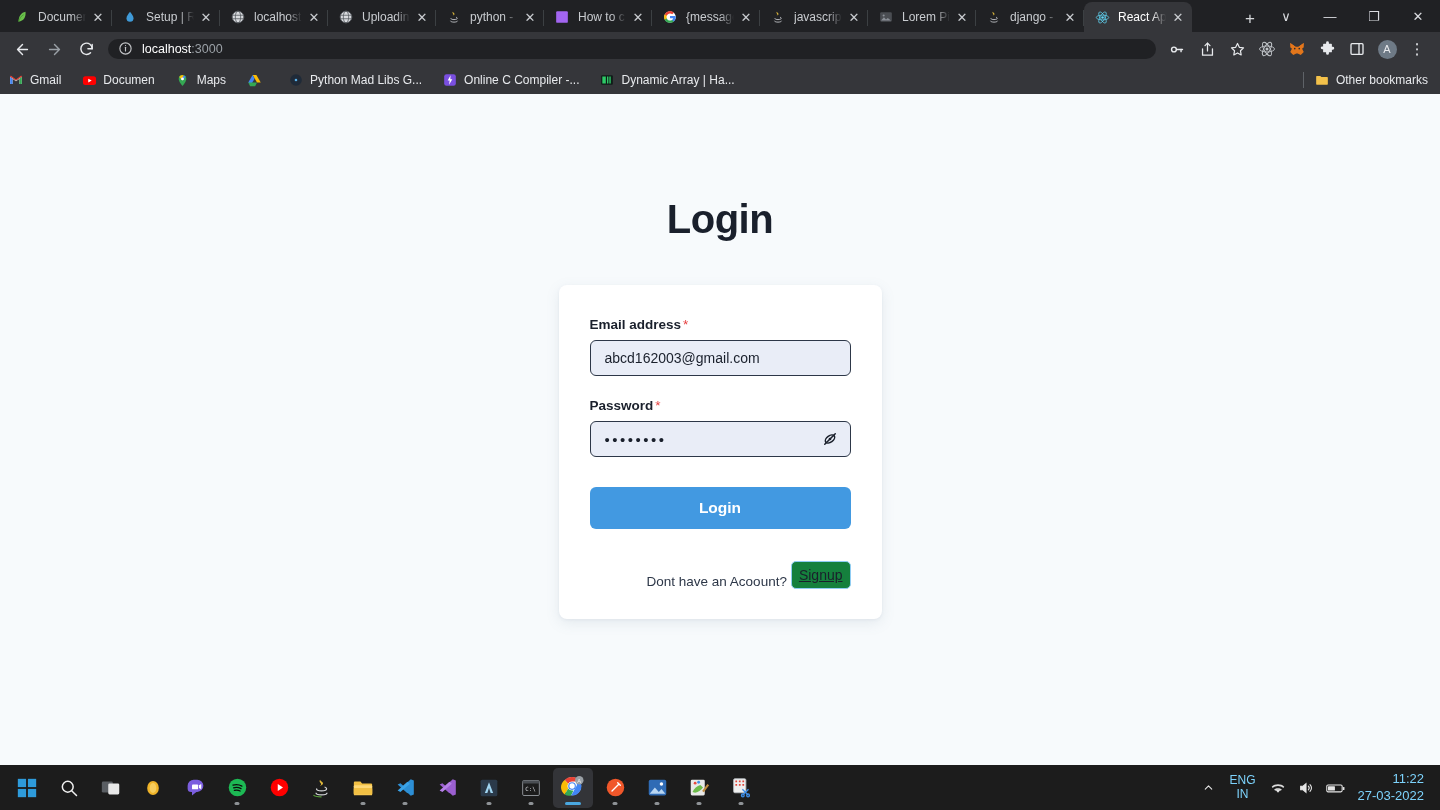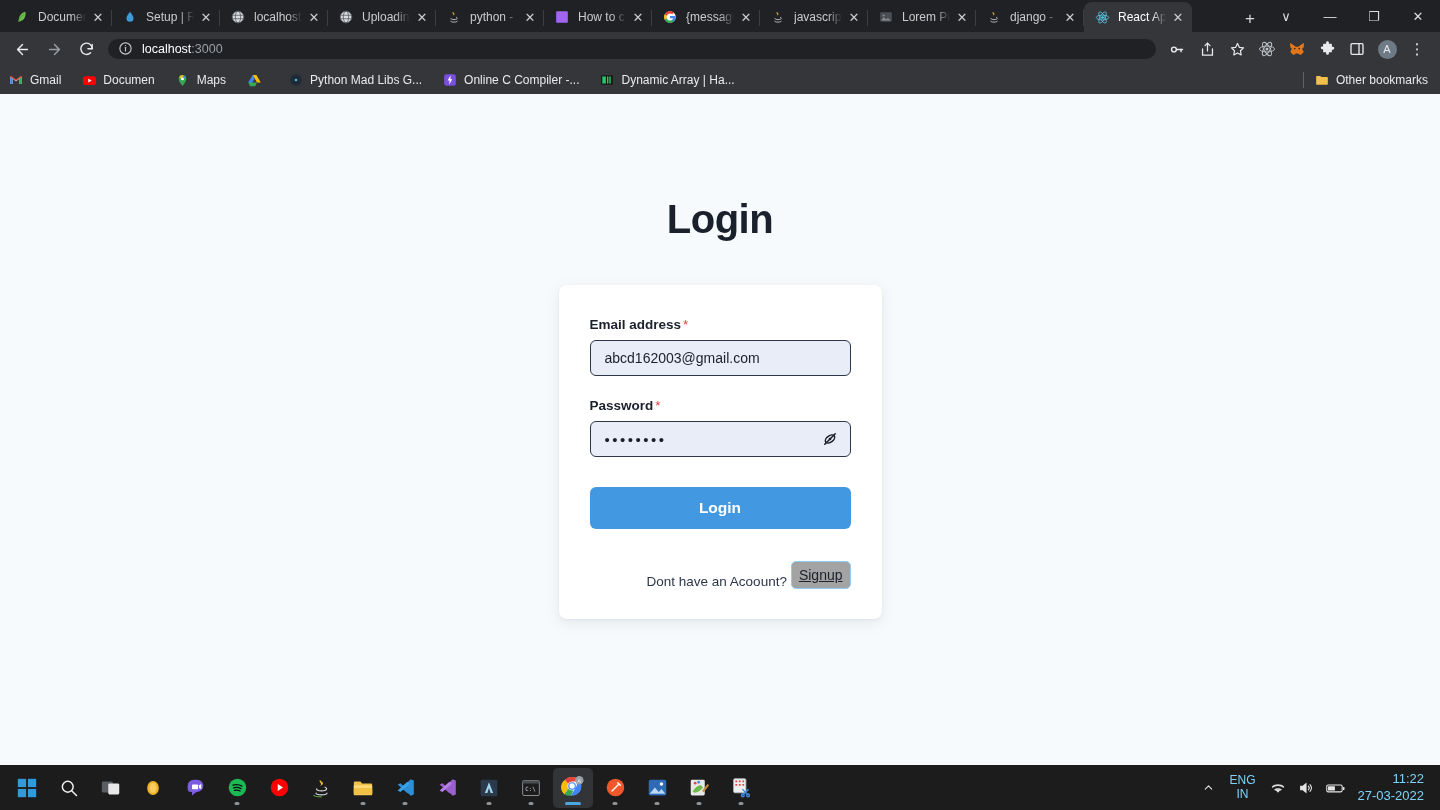--- a/index.html
+++ b/index.html
@@ -140,21 +140,21 @@
     color: #fff; font-size: 15.5px; font-weight: bold; cursor: pointer;
     font-family: "Liberation Sans", sans-serif; margin-top: 8px;
   }
   .signup-row {
     display: flex; align-items: flex-end; justify-content: flex-end;
     margin-top: 32px; font-size: 13.5px; color: #2d3748;
   }
   .signup-link {
     margin-left: 4px; padding: 5px 7px; border: 1px solid #90cdf4; border-radius: 5px;
     color: #1a202c; text-decoration: underline; font-size: 14px; cursor: pointer;
-    background: #a3a3a3;
+    background: #15803d;
   }
 
   
   .taskbar {
     height: 45px; background: #1c1c1c; display: flex; align-items: center;
     flex: 0 0 45px; padding: 0 6px; position: relative;
   }
   .tb-apps { display: flex; align-items: center; }
   .tb-app {
     width: 40px; height: 40px; display: flex; align-items: center; justify-content: center;

